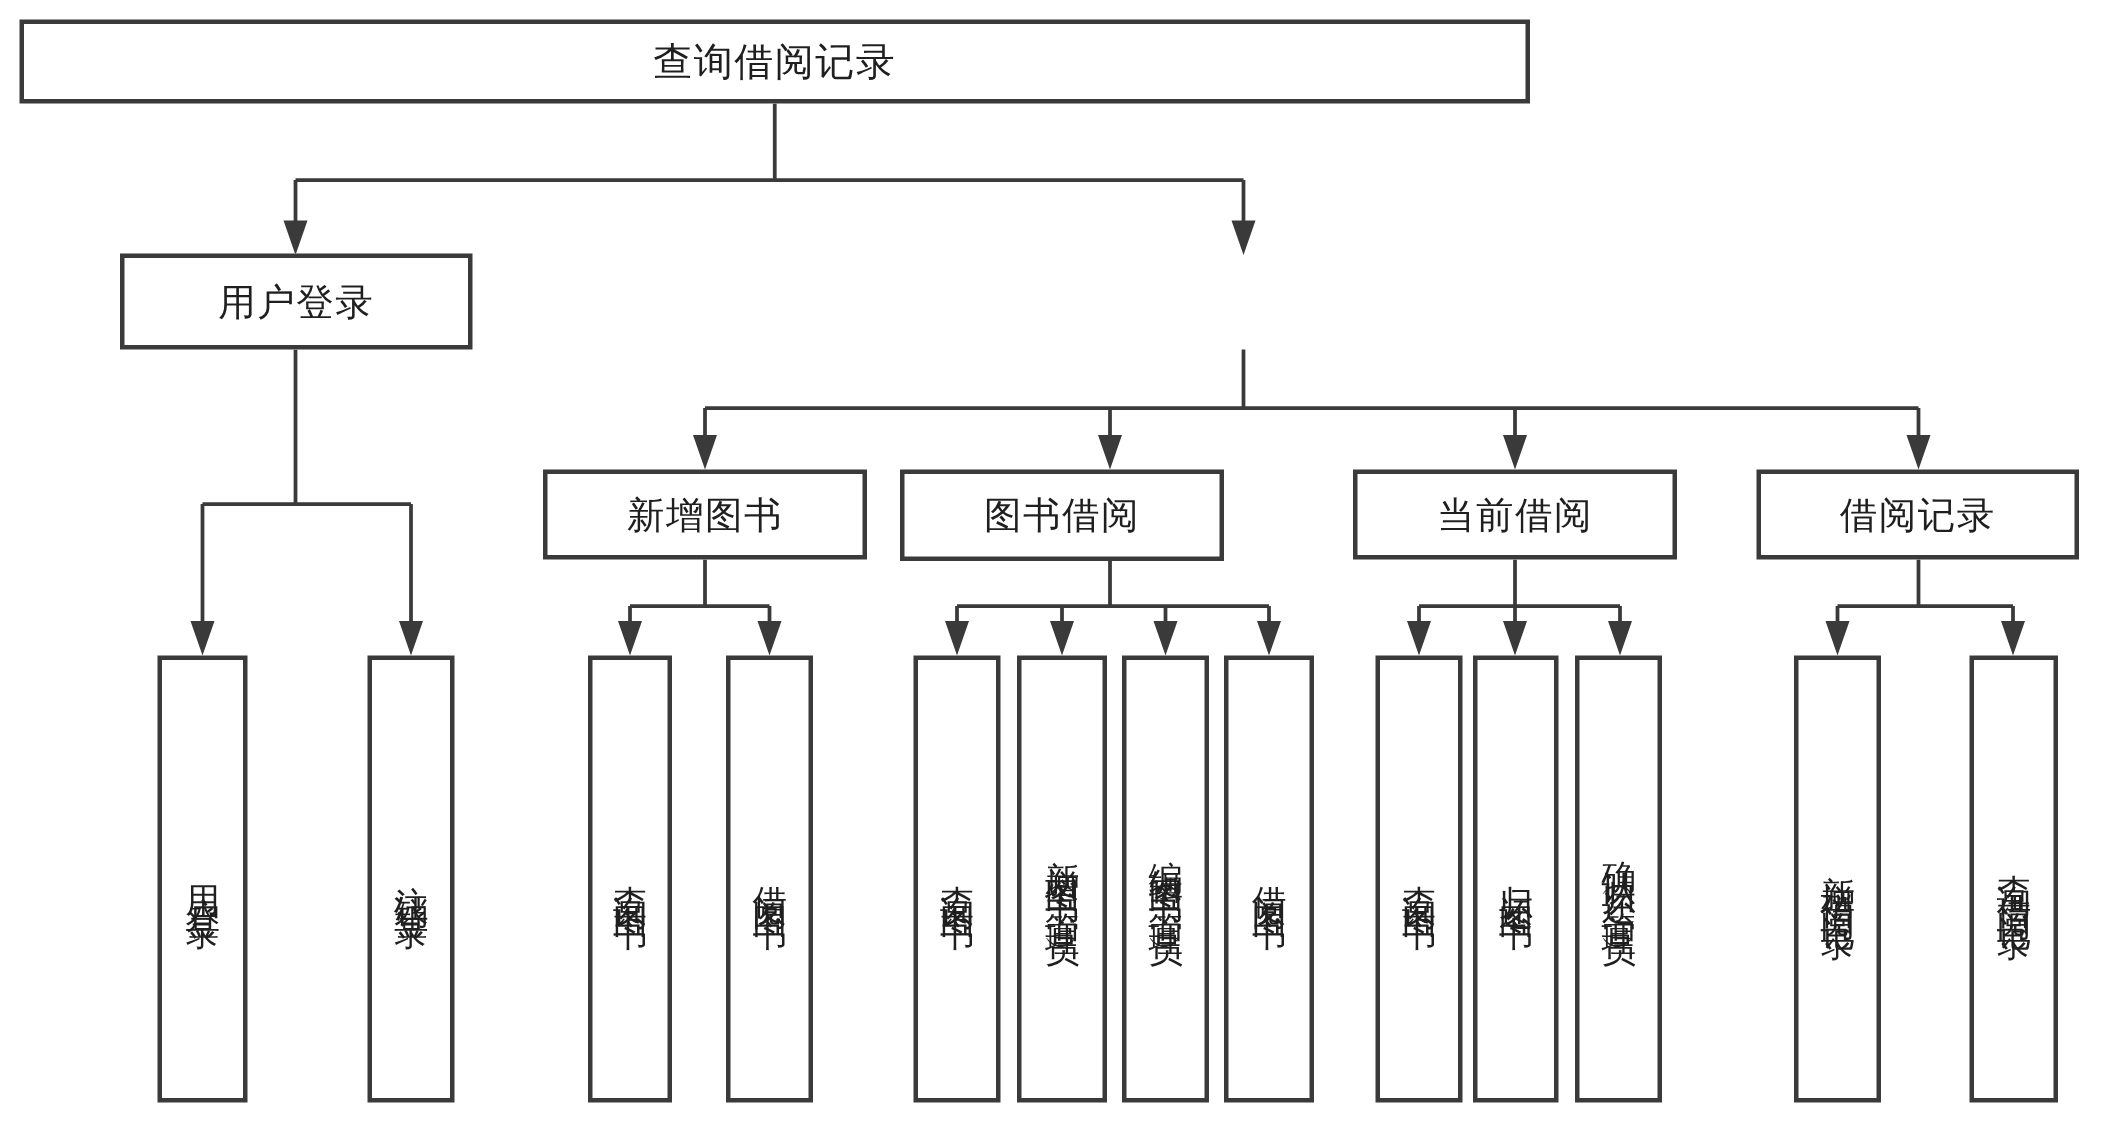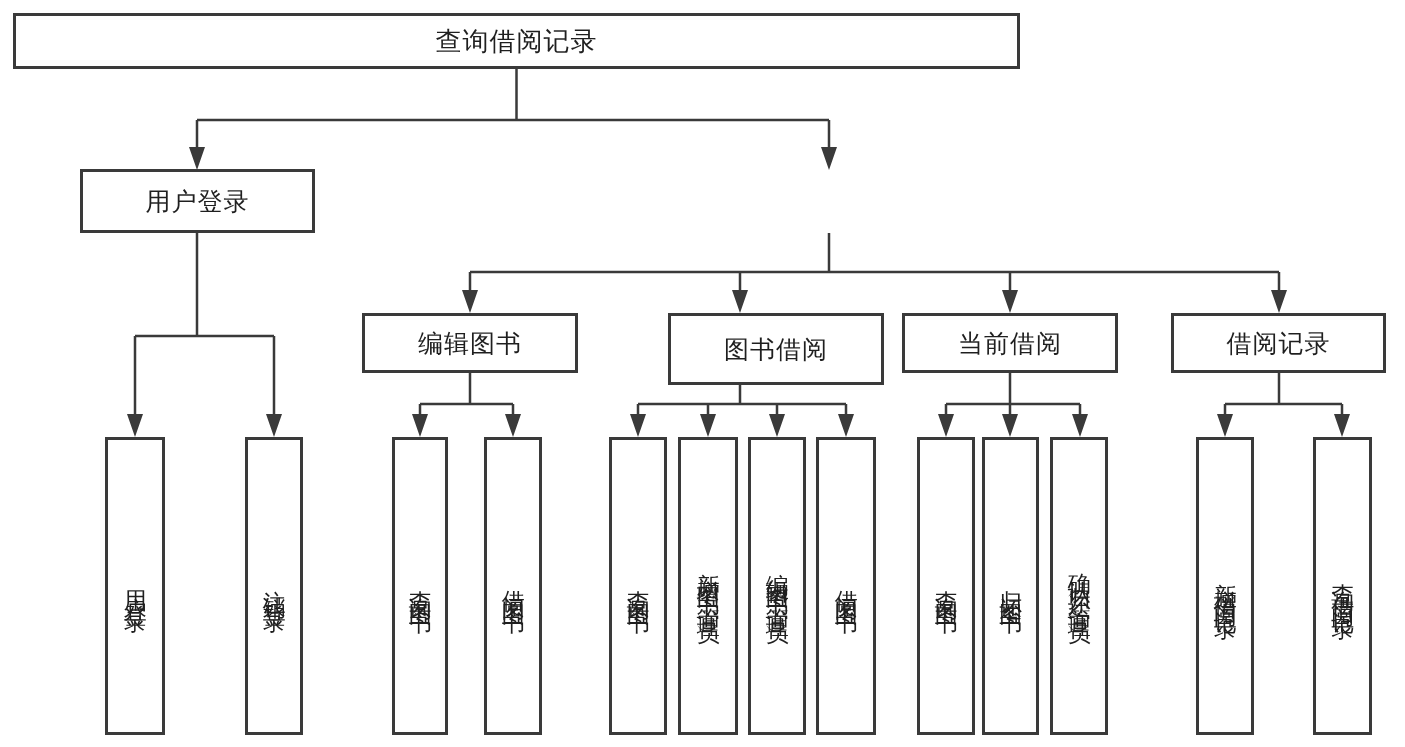--- a/index.html
+++ b/index.html
@@ -86,23 +86,23 @@
 
   <div class="box root-box" style="left:13px; top:13px; width:1007px; height:56px;">
     <span>查询借阅记录</span>
   </div>
 
   <div class="box h-box" style="left:80px; top:169px; width:235px; height:64px;">
     <span>用户登录</span>
   </div>
 
   <div class="box h-box" style="left:362px; top:313px; width:216px; height:60px;">
-    <span>编辑图书</span>
+    <span>新增图书</span>
   </div>
-  <div class="box h-box" style="left:668px; top:313px; width:216px; height:72px;justify-content:center;">
+  <div class="box h-box" style="left:600px; top:313px; width:216px; height:61px;justify-content:center;">
     <span>图书借阅</span>
   </div>
   <div class="box h-box" style="left:1171px; top:313px; width:215px; height:60px;">
     <span>借阅记录</span>
   </div>
   <div class="box h-box" style="left:902px; top:313px; width:216px; height:60px;">
     <span>当前借阅</span>
   </div>
 
   <div class="box v-box" style="left:105px; top:437px; width:60px; height:298px;">

